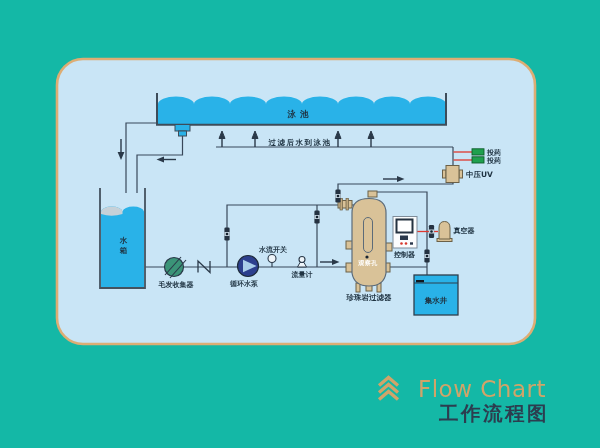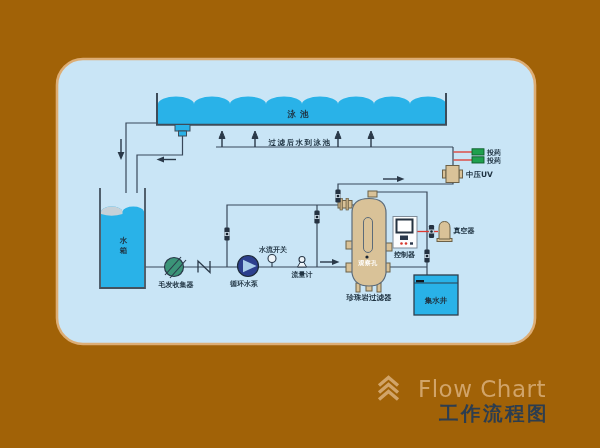--- a/index.html
+++ b/index.html
@@ -1,16 +1,16 @@
 <!DOCTYPE html>
 <html><head>
 <meta charset="utf-8">
 <style>
   html,body{margin:0;padding:0;background:#ffffff;}
-  .stage{position:relative;width:600px;height:448px;background:#a16207;overflow:hidden;
+  .stage{position:relative;width:600px;height:448px;background:#14b8a6;overflow:hidden;
          font-family:"DejaVu Sans","Liberation Sans",sans-serif;}
   .stage svg{position:absolute;left:0;top:0;}
   text{font-family:"DejaVu Sans","Liberation Sans",sans-serif;fill:#1f3342;font-weight:700;}
   .lbl{font-size:7.5px;}
   .lbl6{font-size:7px;}
   .lbl-big{font-size:8.5px;letter-spacing:4px;}
   .lbl-spread{font-size:7.5px;letter-spacing:1.5px;}
   .lbl-white{font-size:6px;fill:#ffffff;letter-spacing:0.5px;}
   .brand-en{font-size:23px;font-weight:400;fill:#d1a469;letter-spacing:0.5px;}
   .brand-zh{font-size:19.5px;font-weight:700;fill:#2c3d4f;letter-spacing:2.5px;}

